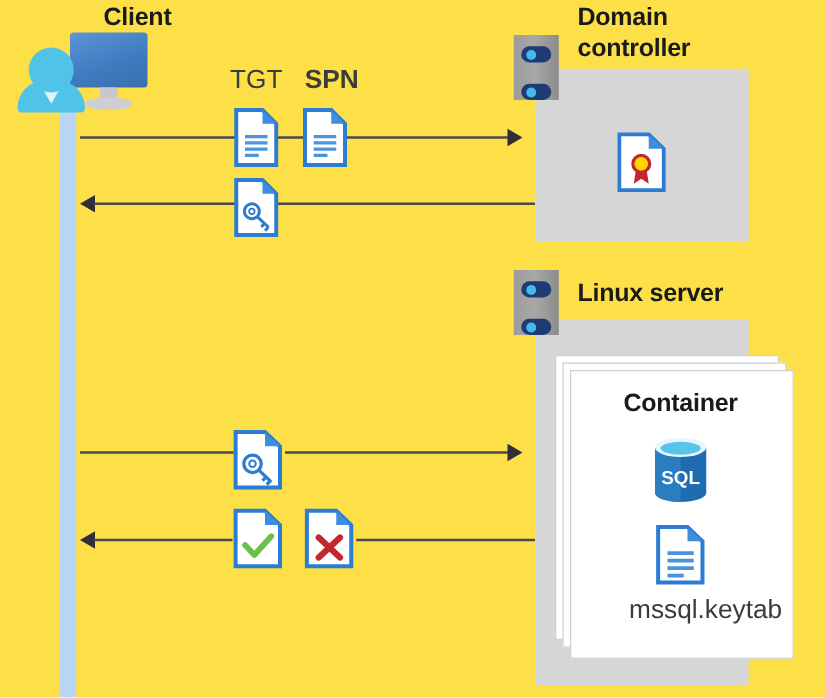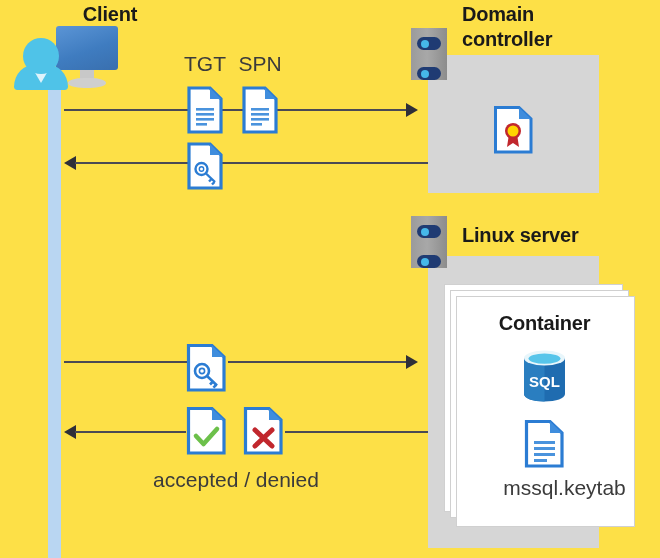--- a/index.html
+++ b/index.html
@@ -151,21 +151,21 @@
     <svg width="36" height="48" viewBox="0 0 36 48">
       <path d="M2 2 H23 L34 13 V46 H2 Z" fill="#ffffff" stroke="#2b7cd3" stroke-width="3.2" stroke-linejoin="miter"></path>
       <path d="M23 2 L34 13 H23 Z" fill="#3f8ddd"></path>
       <rect x="9" y="22" width="18" height="2.6" fill="#4a93dd"></rect>
       <rect x="9" y="27" width="18" height="2.6" fill="#4a93dd"></rect>
       <rect x="9" y="32" width="18" height="2.6" fill="#4a93dd"></rect>
       <rect x="9" y="37" width="11" height="2.6" fill="#4a93dd"></rect>
     </svg>
   </div>
 
-  <div class="abs label-plain" style="left:233px; top:52px; width:54px; text-align:center;">SPN</div>
+  <div class="abs label-plain" style="left:233px; top:52px; width:54px; text-align:right;font-weight:bold;">SPN</div>
   <div class="docicon" style="left:242px; top:86px;">
     <svg width="36" height="48" viewBox="0 0 36 48">
       <path d="M2 2 H23 L34 13 V46 H2 Z" fill="#ffffff" stroke="#2b7cd3" stroke-width="3.2" stroke-linejoin="miter"></path>
       <path d="M23 2 L34 13 H23 Z" fill="#3f8ddd"></path>
       <rect x="9" y="22" width="18" height="2.6" fill="#4a93dd"></rect>
       <rect x="9" y="27" width="18" height="2.6" fill="#4a93dd"></rect>
       <rect x="9" y="32" width="18" height="2.6" fill="#4a93dd"></rect>
       <rect x="9" y="37" width="11" height="2.6" fill="#4a93dd"></rect>
     </svg>
   </div>
@@ -240,21 +240,20 @@
   </div>
 
   <div class="docicon" style="left:243px; top:406px;">
     <svg width="42" height="50" viewBox="0 0 42 50">
       <path d="M2.5 2.5 H26 L38 14 V47 H2.5 Z" fill="#ffffff" stroke="#2b7cd3" stroke-width="3.2" stroke-linejoin="miter"></path>
       <path d="M26 2.5 L38 14 H26 Z" fill="#3f8ddd"></path>
       <path d="M12 24 L29 40 M29 24 L12 40" fill="none" stroke="#c1272d" stroke-width="5" stroke-linecap="round"></path>
     </svg>
   </div>
 
-  <div class="abs label-plain" style="left:106px; top:468px; width:260px; text-align:center;">accepted / denied</div>
 
   <div class="abs gray-panel" style="left:428px; top:256px; width:171px; height:292px;"></div>
 
   <div class="abs title-bold" style="left:462px; top:223px; width:200px;">Linux server</div>
 
   <div class="abs" style="left:411px; top:216px; width:36px; height:52px;">
     <div class="abs server-body" style="left:0; top:0; width:36px; height:52px;"></div>
     <div class="abs server-led" style="left:6px; top:9px; width:24px; height:13px;"></div>
     <div class="abs server-led" style="left:6px; top:26px; width:24px; height:13px;"></div>
   </div>

